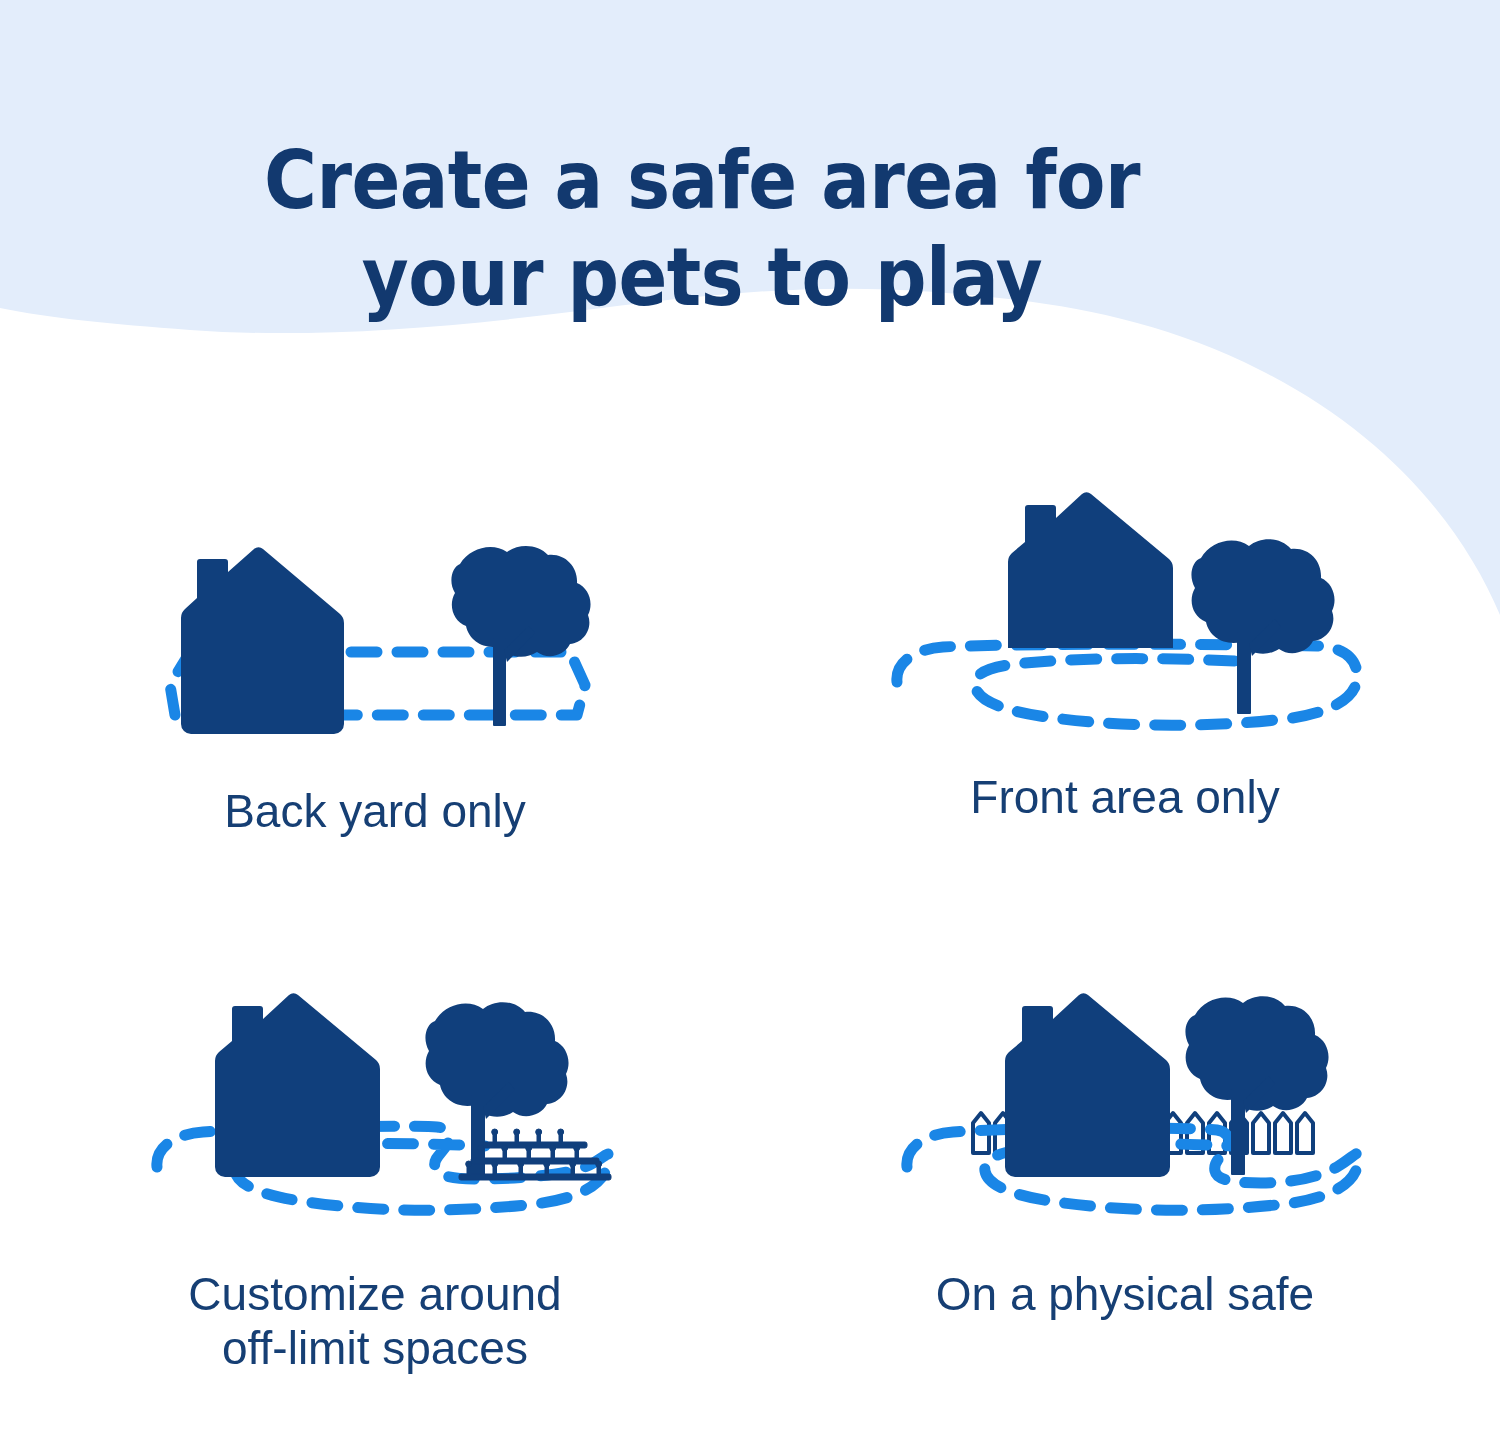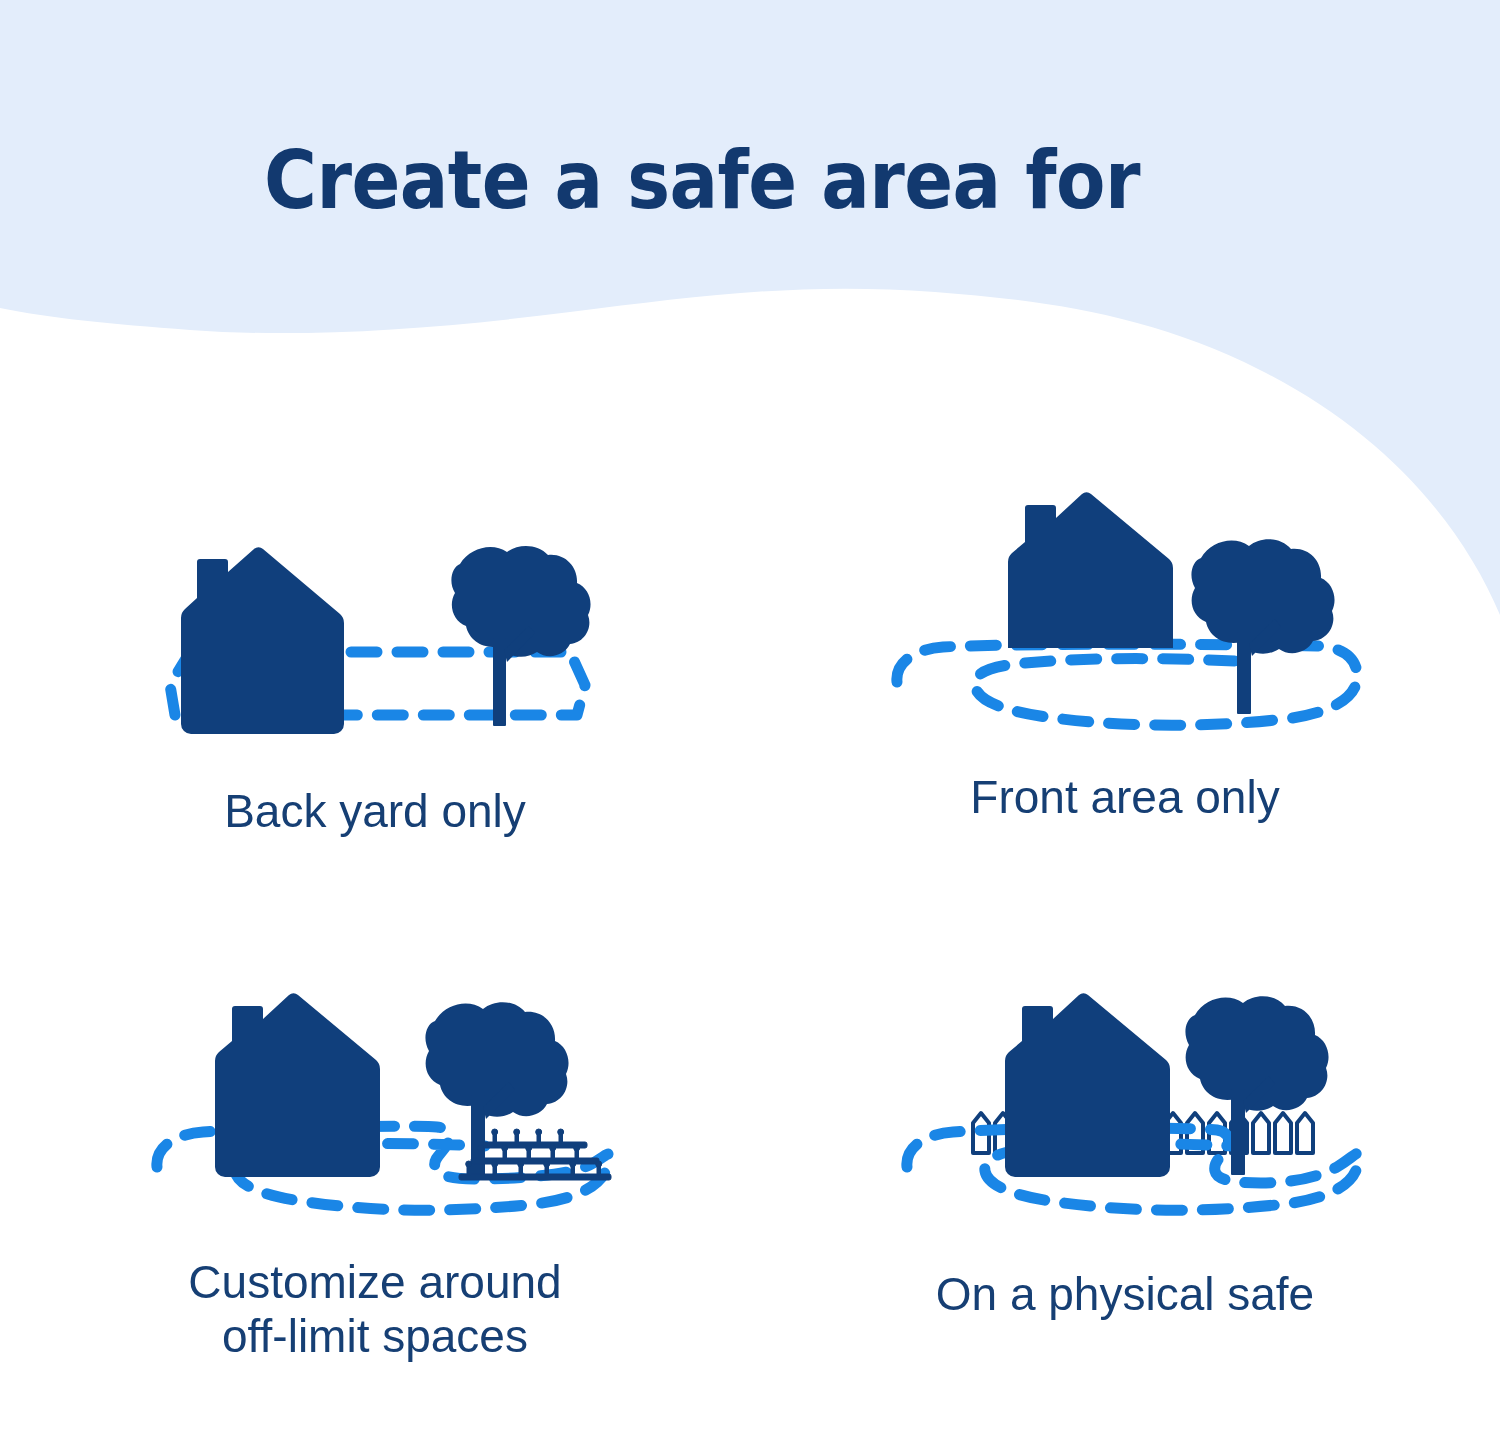--- a/index.html
+++ b/index.html
@@ -44,39 +44,40 @@
     text-align:center;
     color:#163f74;
     font-size:46px;
     line-height:1.18;
     font-weight:400;
     font-family:"Liberation Sans","DejaVu Sans",sans-serif;
     white-space:pre-line;
   }
   .cell-2 .art{margin-top:-14px;}
   .cell-3 .art,.cell-4 .art{margin-top:10px;}
-  .cell-3 .cell-label{margin-top:10px;}
+  .cell-3 .cell-label{margin-top:22px;}
   .cell-4 .cell-label{margin-top:22px;}
 </style>
 </head>
 <body>
 
 <div id="page-wrap">
 
   <svg class="header-bg" viewBox="0 0 1500 640" preserveAspectRatio="none" aria-hidden="true">
     <path d="M0,0 H1500 V615
              C1460,520 1380,430 1260,370
              C1150,314 1040,300 935,292
              C800,282 700,296 570,312
              C430,330 300,338 190,330
              C110,324 48,318 0,308 Z" fill="#e3edfb"></path>
   </svg>
 
   <h1 class="header-title">
     <span class="tline">Create a safe area for</span>
+    <span class="tline">your pets to play</span>
   </h1>
 
   <div class="grid">
 
     <div class="cell cell-1">
       <svg class="art" viewBox="0 0 520 270" aria-hidden="true">
         <g>
           <path d="M60,215 L55,185 L75,152 L455,152 L470,185 L462,215 Z" fill="none" stroke="#1a86e6" stroke-width="11" stroke-linecap="round" stroke-linejoin="round" stroke-dasharray="26 20"></path>
         </g>
         <g fill="#103f7c">

